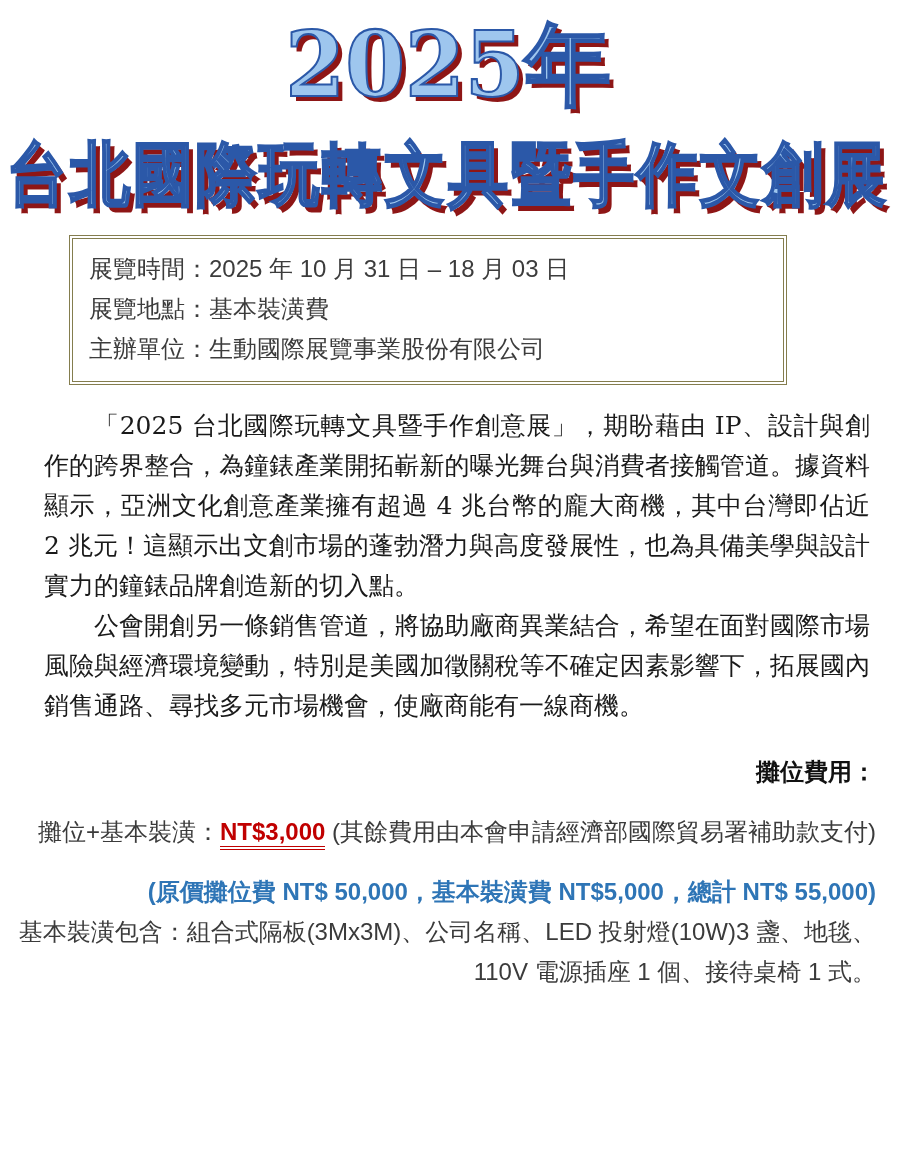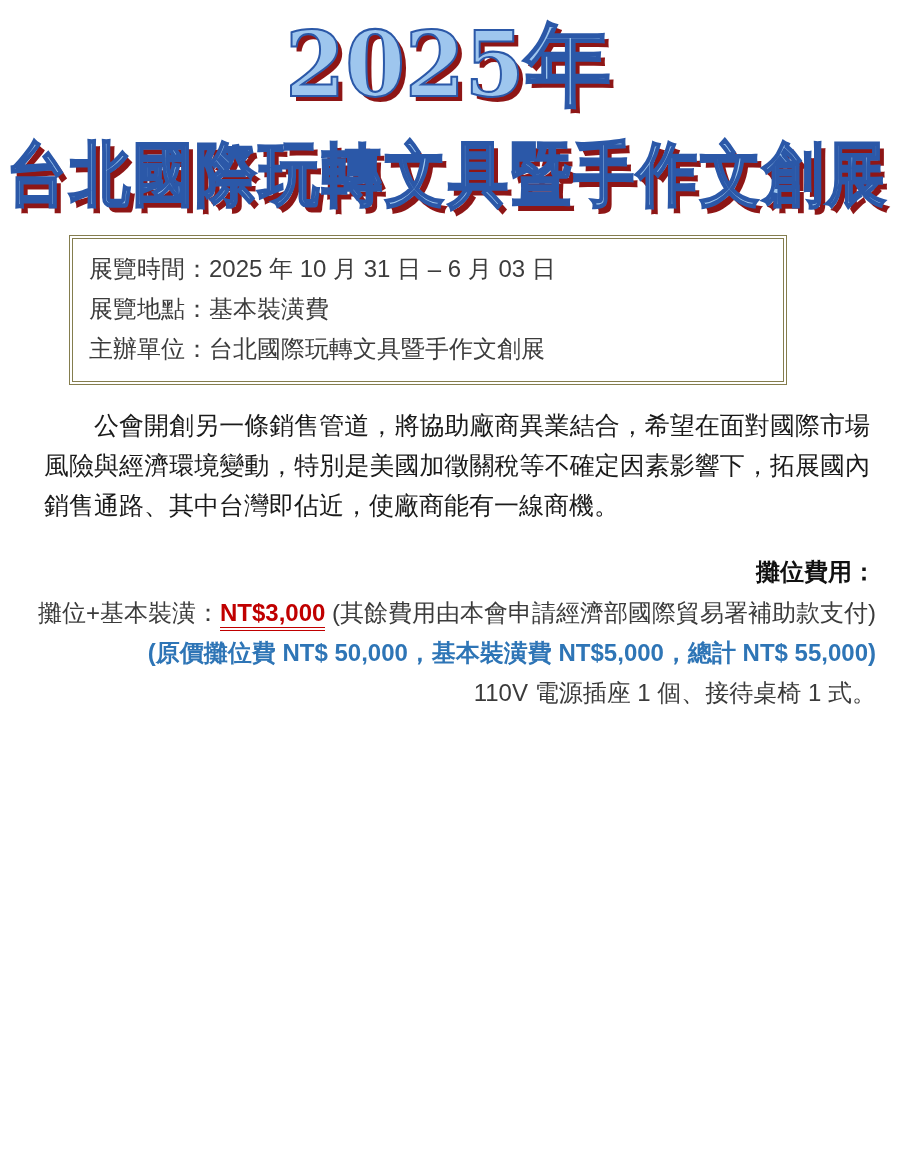--- a/index.html
+++ b/index.html
@@ -42,55 +42,57 @@
     font-family:"DejaVu Serif",serif;
     font-size:25px;
     line-height:40px;
     color:#1a1a1a;
     text-align:justify;
   }
   .body-text p{margin:0;text-indent:2em;}
   
   .fees{margin:26px 20px 0 14px;font-size:24px;line-height:40px;color:#3b3b3b;text-align:right;}
   .fees-heading{font-weight:bold;color:#111;}
-  .fee-line1{margin-top:1px;}
+  .fee-line1{margin-top:20px;}
   .price{
     color:#c00000;font-weight:bold;
     border-bottom:4px double #c00000;
     padding-bottom:1px;
   }
   .fee-line2{
-    margin-top:0;
+    margin-top:20px;
     padding-left:48px;
     color:#2e75b6;font-weight:bold;
   }
   .fee-line4{padding-left:150px;}
 </style>
 </head>
 <body>
 
 <div class="page">
 
   <header class="title-wrap">
     <div class="title-line title-1">2025年</div>
     <div class="title-line title-2">台北國際玩轉文具暨手作文創展</div>
   </header>
 
   <div class="info-box">
-    <div class="info-row">展覽時間：2025 年 10 月 31 日 – 6 月 03 日</div>
+    <div class="info-row">展覽時間：2025 年 10 月 31 日 – 18 月 03 日</div>
     <div class="info-row">展覽地點：基本裝潢費</div>
-    <div class="info-row">主辦單位：台北國際玩轉文具暨手作文創展</div>
+    <div class="info-row">主辦單位：生動國際展覽事業股份有限公司</div>
   </div>
 
   <section class="body-text">
-    <p>公會開創另一條銷售管道，將協助廠商異業結合，希望在面對國際市場風險與經濟環境變動，特別是美國加徵關稅等不確定因素影響下，拓展國內銷售通路、其中台灣即佔近，使廠商能有一線商機。</p>
+    <p>「2025 台北國際玩轉文具暨手作創意展」，期盼藉由 IP、設計與創作的跨界整合，為鐘錶產業開拓嶄新的曝光舞台與消費者接觸管道。據資料顯示，亞洲文化創意產業擁有超過 4 兆台幣的龐大商機，其中台灣即佔近 2 兆元！這顯示出文創市場的蓬勃潛力與高度發展性，也為具備美學與設計實力的鐘錶品牌創造新的切入點。</p>
+    <p>公會開創另一條銷售管道，將協助廠商異業結合，希望在面對國際市場風險與經濟環境變動，特別是美國加徵關稅等不確定因素影響下，拓展國內銷售通路、尋找多元市場機會，使廠商能有一線商機。</p>
   </section>
 
   <section class="fees">
     <div class="fees-heading">攤位費用：</div>
     <div class="fee-line1">
       <span>攤位+基本裝潢：</span><span class="price">NT$3,000</span><span> (其餘費用由本會申請經濟部國際貿易署補助款支付)</span>
     </div>
     <div class="fee-line2">(原價攤位費  NT$ 50,000，基本裝潢費 NT$5,000，總計 NT$ 55,000)</div>
+    <div class="fee-line3">基本裝潢包含：組合式隔板(3Mx3M)、公司名稱、LED 投射燈(10W)3 盞、地毯、</div>
     <div class="fee-line4">110V 電源插座 1 個、接待桌椅 1 式。</div>
   </section>
 
 </div>
 
 </body></html>

